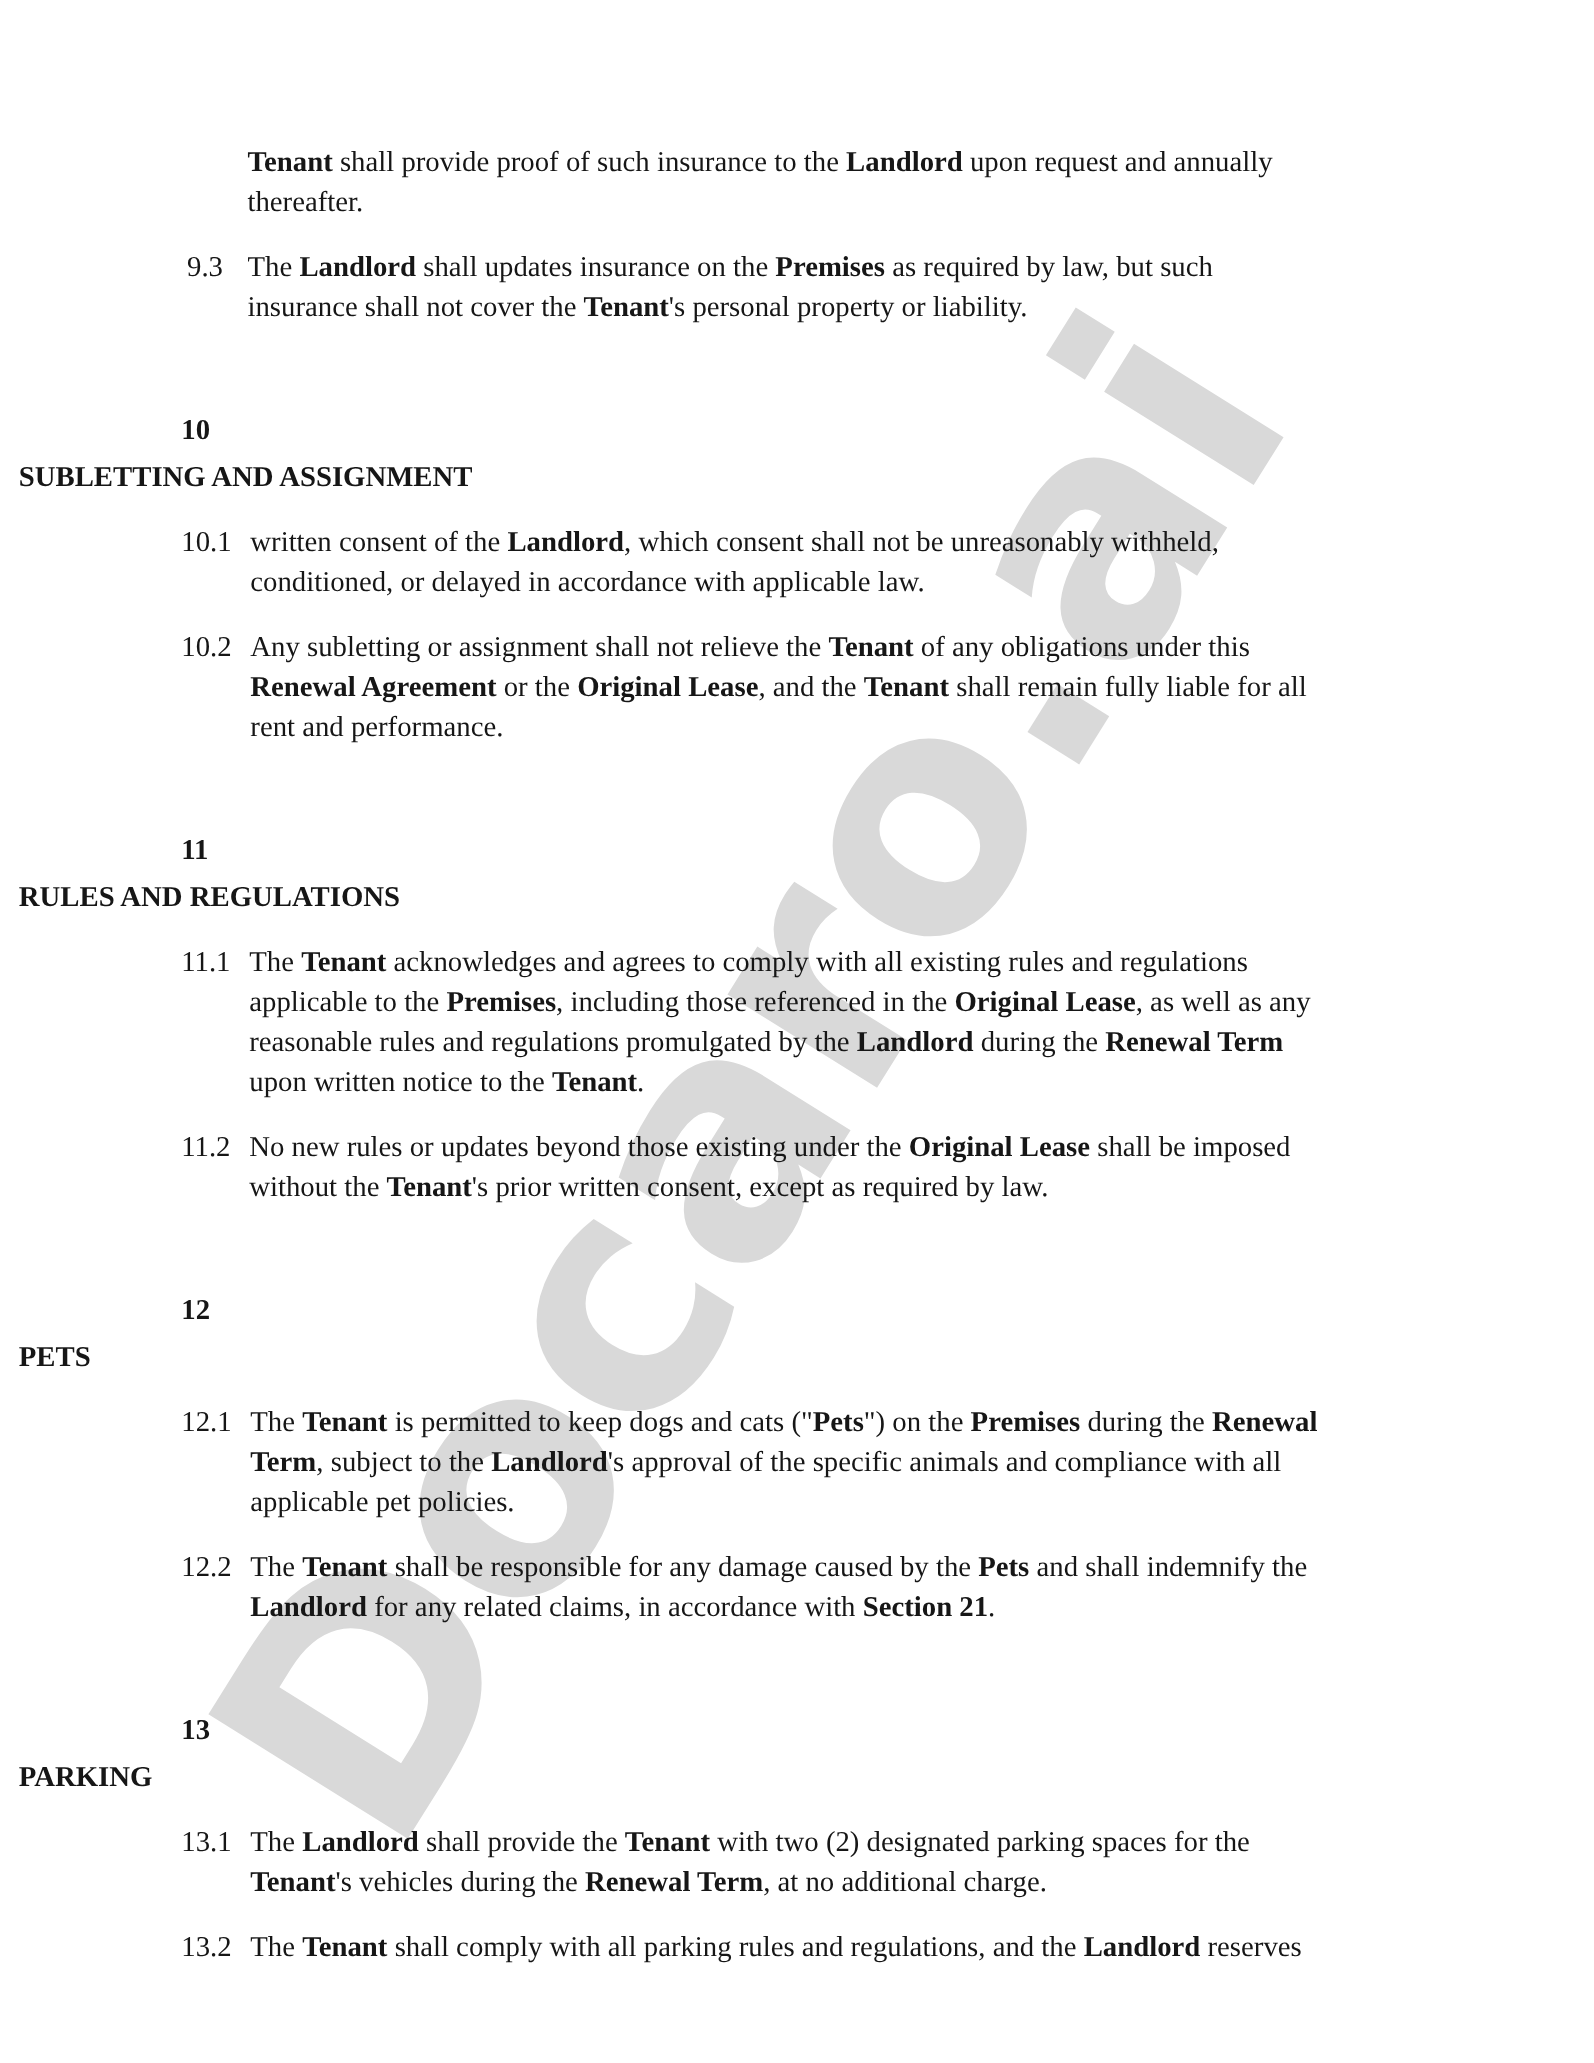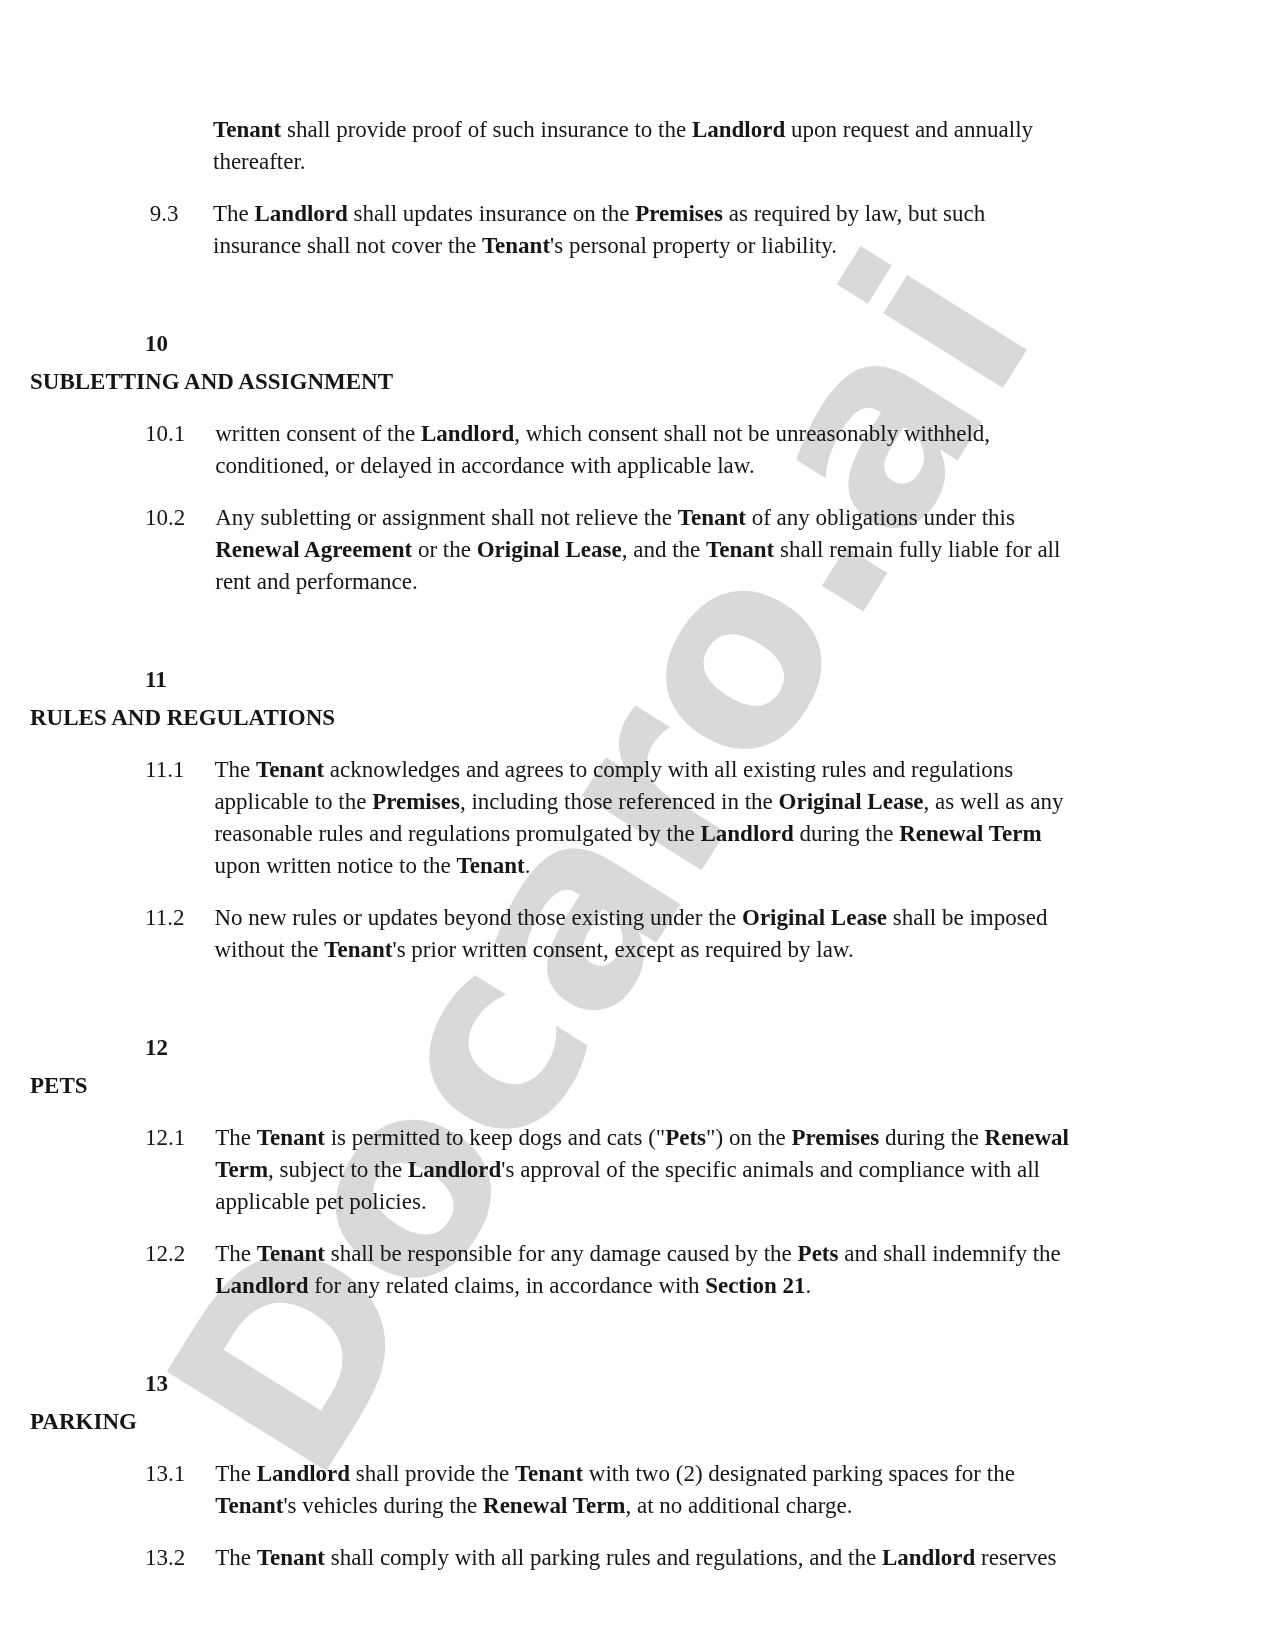--- a/index.html
+++ b/index.html
@@ -49,21 +49,21 @@
   .block.heading { margin-top: 66px; flex-direction: column; }
   .num {
     flex: 0 0 38px;
     margin-left: 145px;
     text-align: center;
     white-space: nowrap;
   }
   .block.heading .num,
   .block.heading .txt { font-weight: bold; }
   .txt {
-    margin-left: 30px;
+    margin-left: 15px;
   }
   .line {
     height: 32px;
     white-space: nowrap;
   }
   b { font-weight: bold; }
 </style>
 </head>
 <body>
 

